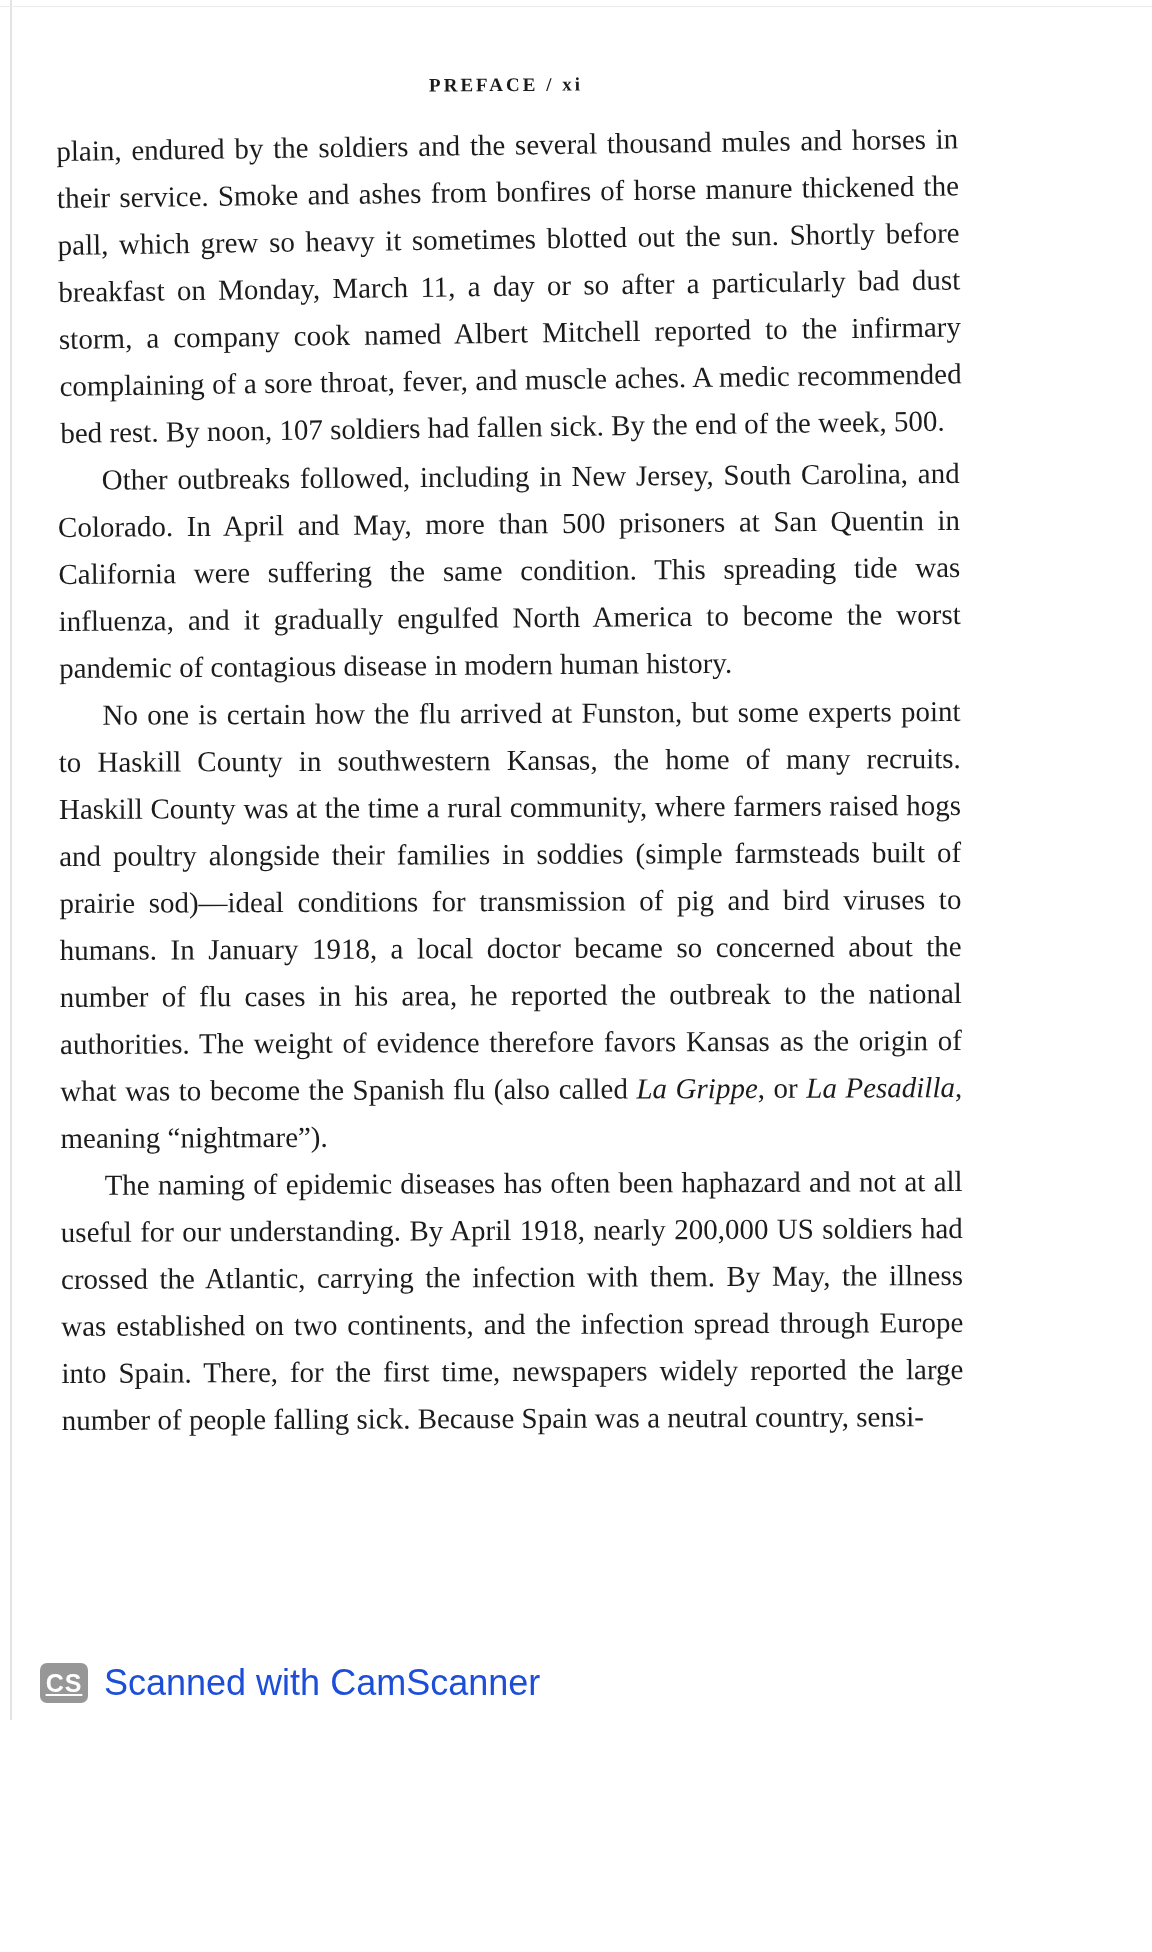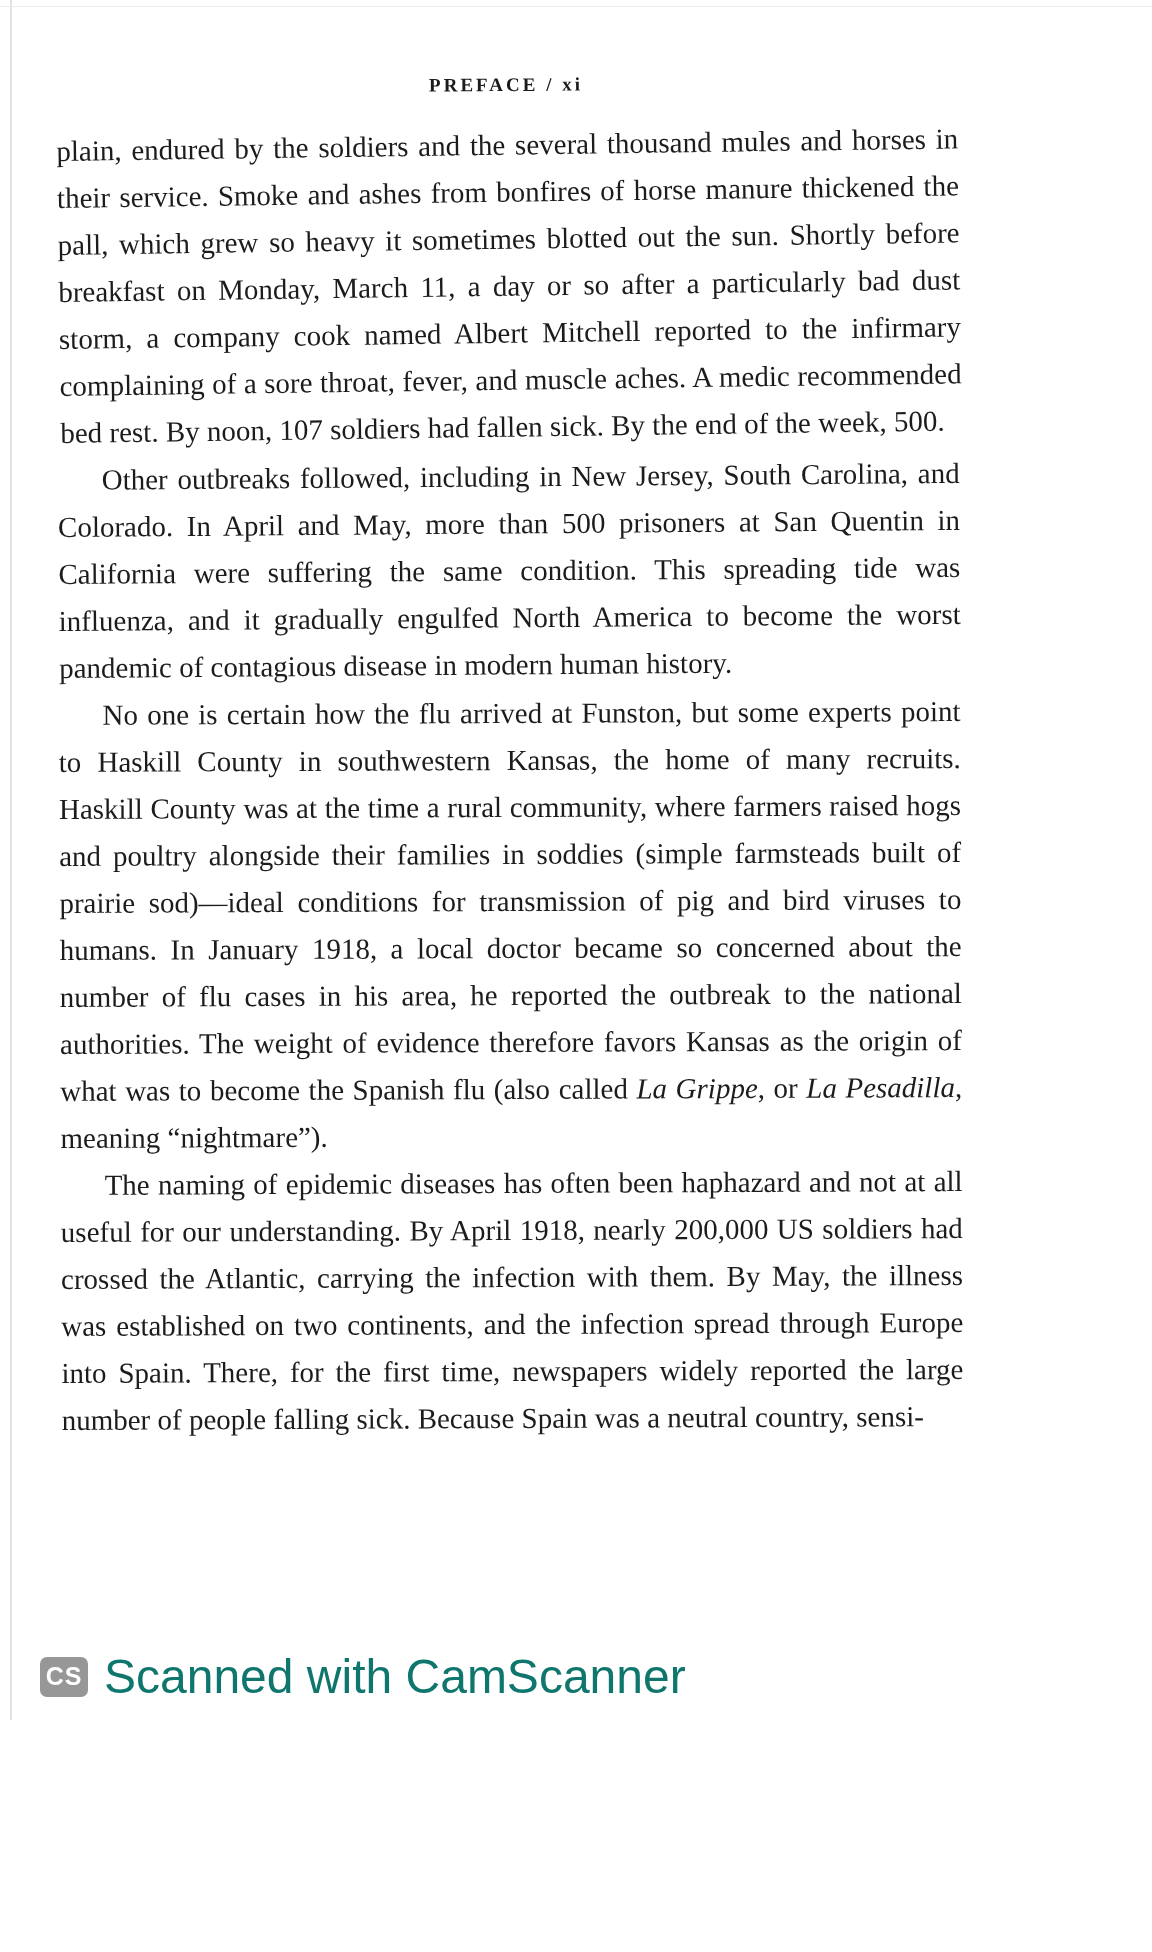--- a/index.html
+++ b/index.html
@@ -74,24 +74,25 @@
     height: 40px;
     background: #979797;
     color: #ffffff;
     border-radius: 7px;
     display: flex;
     align-items: center;
     justify-content: center;
     font-weight: bold;
     font-size: 25px;
     letter-spacing: 1px;
+    text-decoration: underline;
   }
   .cs-text {
-    color: #0f766e;
-    font-size: 48px;
+    color: #1d4ed8;
+    font-size: 36px;
     font-weight: 400;
   }
 </style>
 </head>
 <body>
 
 <div class="page">
 
   <div class="scan-edge-left"></div>
   <div class="scan-edge-top"></div>

